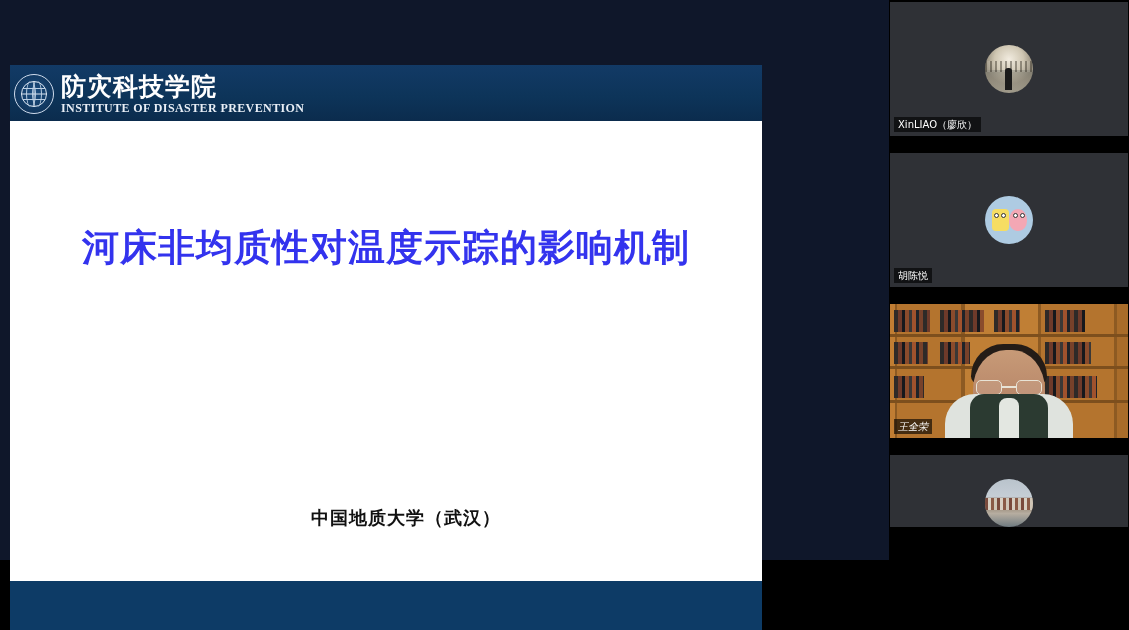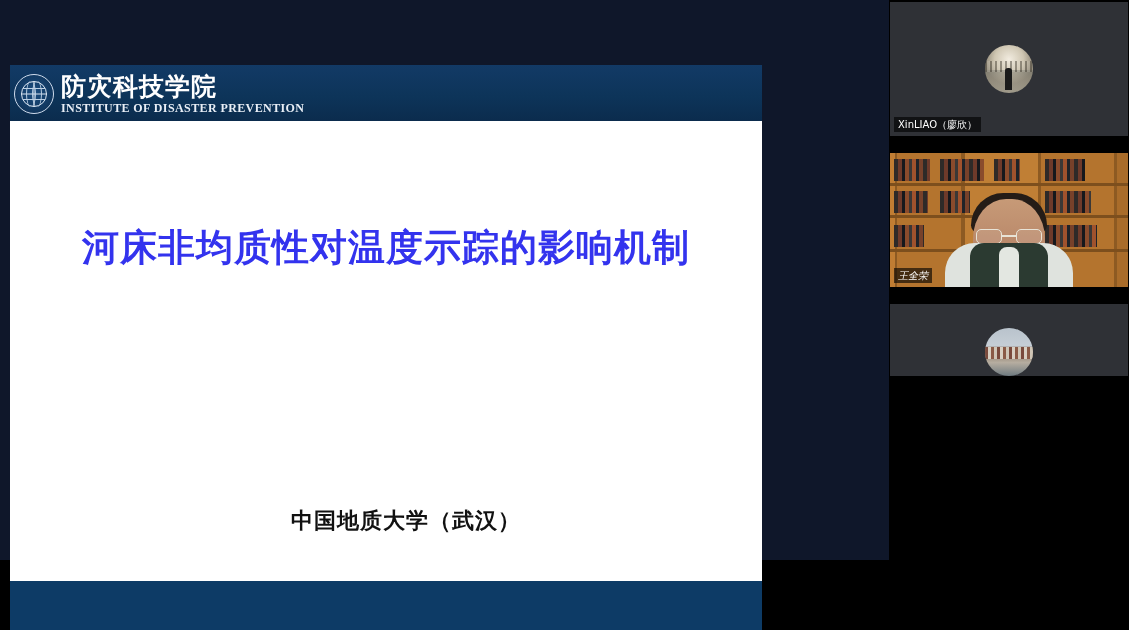--- a/index.html
+++ b/index.html
@@ -116,21 +116,21 @@
   }
   .slide-authors {
     position:absolute; left:0; right:0; top:338px;
     text-align:center; color:#111111;
     font-size:27px; font-weight:700; letter-spacing:2px;
     font-family:"DejaVu Sans","Liberation Sans",sans-serif;
   }
   .slide-affil {
     position:absolute; left:0; right:0; top:383px;
     text-align:center; color:#111111;
-    font-size:22px; font-weight:700; letter-spacing:1px;
+    font-size:18px; font-weight:700; letter-spacing:1px;
     font-family:"DejaVu Sans","Liberation Sans",sans-serif;
     padding-left:40px;
   }
 
   
   .slide-footer {
     position:relative; height:49px; background:#0d3b66;
     display:flex; align-items:center;
   }
   .footer-email {
@@ -336,20 +336,31 @@
     </div>
   </div>
 
   <div id="filmstrip">
 
     <div class="tile">
       <div class="avatar av-photo1"></div>
       <div class="tile-name">XinLIAO（廖欣）</div>
     </div>
 
+    <div class="tile">
+      <div class="avatar av-cartoon">
+        <span class="face-l"></span>
+          <span class="face-r"></span>
+        <span class="eye e1"></span>
+          <span class="eye e2"></span>
+        <span class="eye e3"></span>
+          <span class="eye e4"></span>
+      </div>
+      <div class="tile-name">胡陈悦</div>
+    </div>
 
 
     <div class="tile speaking">
       <div class="video-scene">
         <div class="shelf-wall"></div>
         <div class="shelf-row" style="top:30px"></div>
         <div class="shelf-row" style="top:62px"></div>
         <div class="shelf-row" style="top:96px"></div>
         <div class="books" style="left:4px;  top:6px;  width:36px;"></div>
         <div class="books" style="left:4px;  top:38px; width:34px;"></div>

